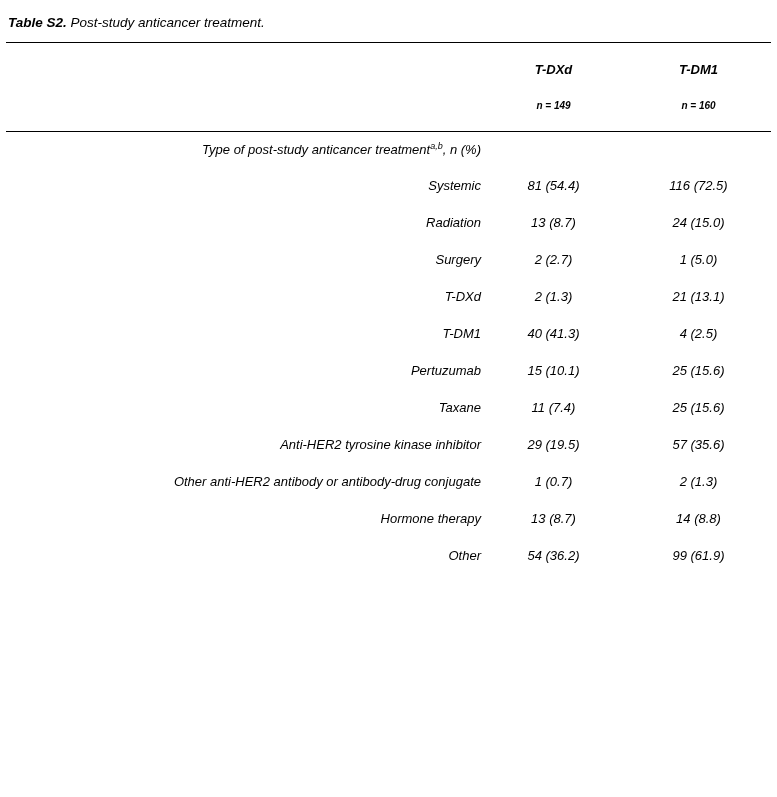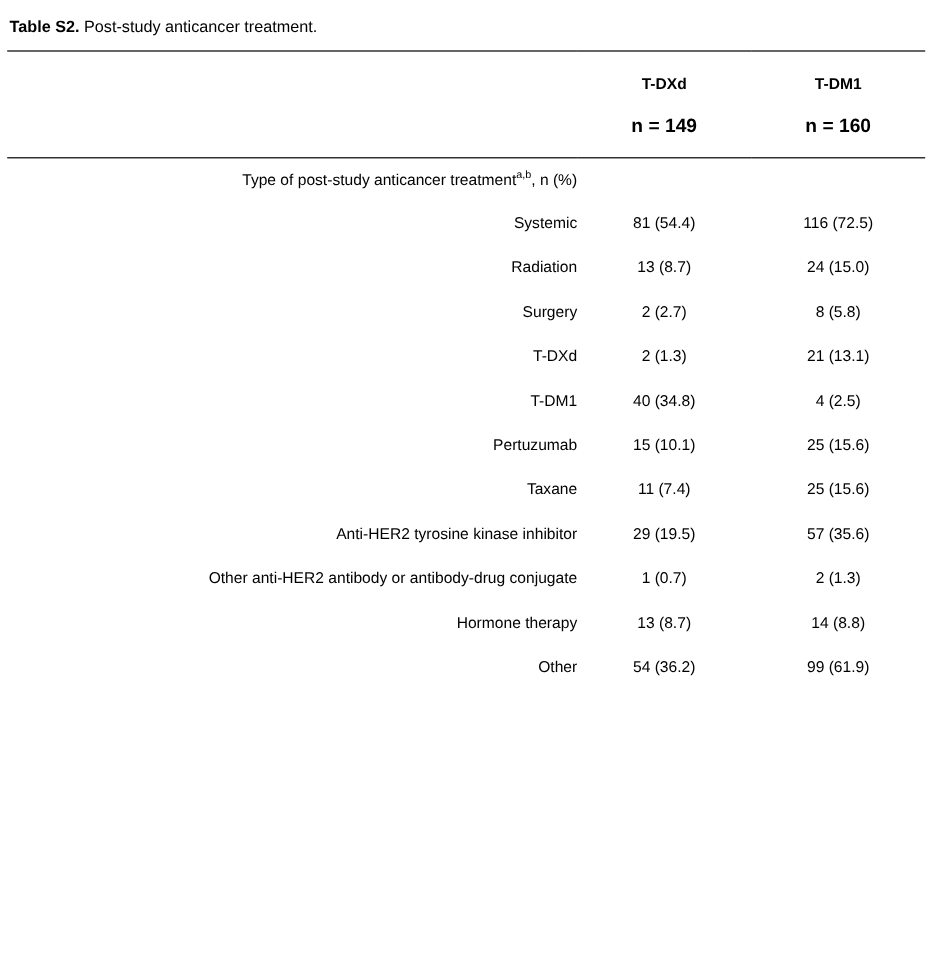--- a/index.html
+++ b/index.html
@@ -13,20 +13,21 @@
     font-family: "Liberation Sans", sans-serif;
     color: #000000;
     overflow: hidden;
   }
   .page {
     position: relative;
     width: 680px;
     height: 797px;
     box-sizing: border-box;
     padding: 10px 6px 0 6px;
+    font-style: italic;
   }
   .caption {
     font-size: 13.5px;
     line-height: 1.3;
     padding: 4px 0 10px 2px;
     color: #000;
   }
   .caption .caption-label {
     font-weight: bold;
   }
@@ -54,21 +55,21 @@
     text-align: center;
     font-weight: bold;
     font-size: 13px;
     height: 30px;
     padding-top: 12px;
     padding-bottom: 2px;
   }
   .hdr-cell2 {
     text-align: center;
     font-weight: bold;
-    font-size: 16px;
+    font-size: 10px;
     height: 30px;
     padding-top: 4px;
     padding-bottom: 10px;
   }
   .sec-label {
     font-size: 13px;
     padding: 10px 0 10px 2px;
     text-align: right;
   }
   .row-label {
@@ -129,34 +130,34 @@
 
       <tr>
         <td class="row-label indent-1">Radiation</td>
         <td class="val">13 (8.7)</td>
         <td class="val">24 (15.0)</td>
       </tr>
 
       <tr>
         <td class="row-label indent-1">Surgery</td>
         <td class="val">2 (2.7)</td>
-        <td class="val">8 (5.8)</td>
+        <td class="val">1 (5.0)</td>
       </tr>
 
 
 
       <tr>
         <td class="row-label indent-1">T-DXd</td>
         <td class="val">2 (1.3)</td>
         <td class="val">21 (13.1)</td>
       </tr>
 
       <tr>
         <td class="row-label indent-1">T-DM1</td>
-        <td class="val">40 (34.8)</td>
+        <td class="val">40 (41.3)</td>
         <td class="val">4 (2.5)</td>
       </tr>
 
       <tr>
         <td class="row-label indent-1">Pertuzumab</td>
         <td class="val">15 (10.1)</td>
         <td class="val">25 (15.6)</td>
       </tr>
 
       <tr>

